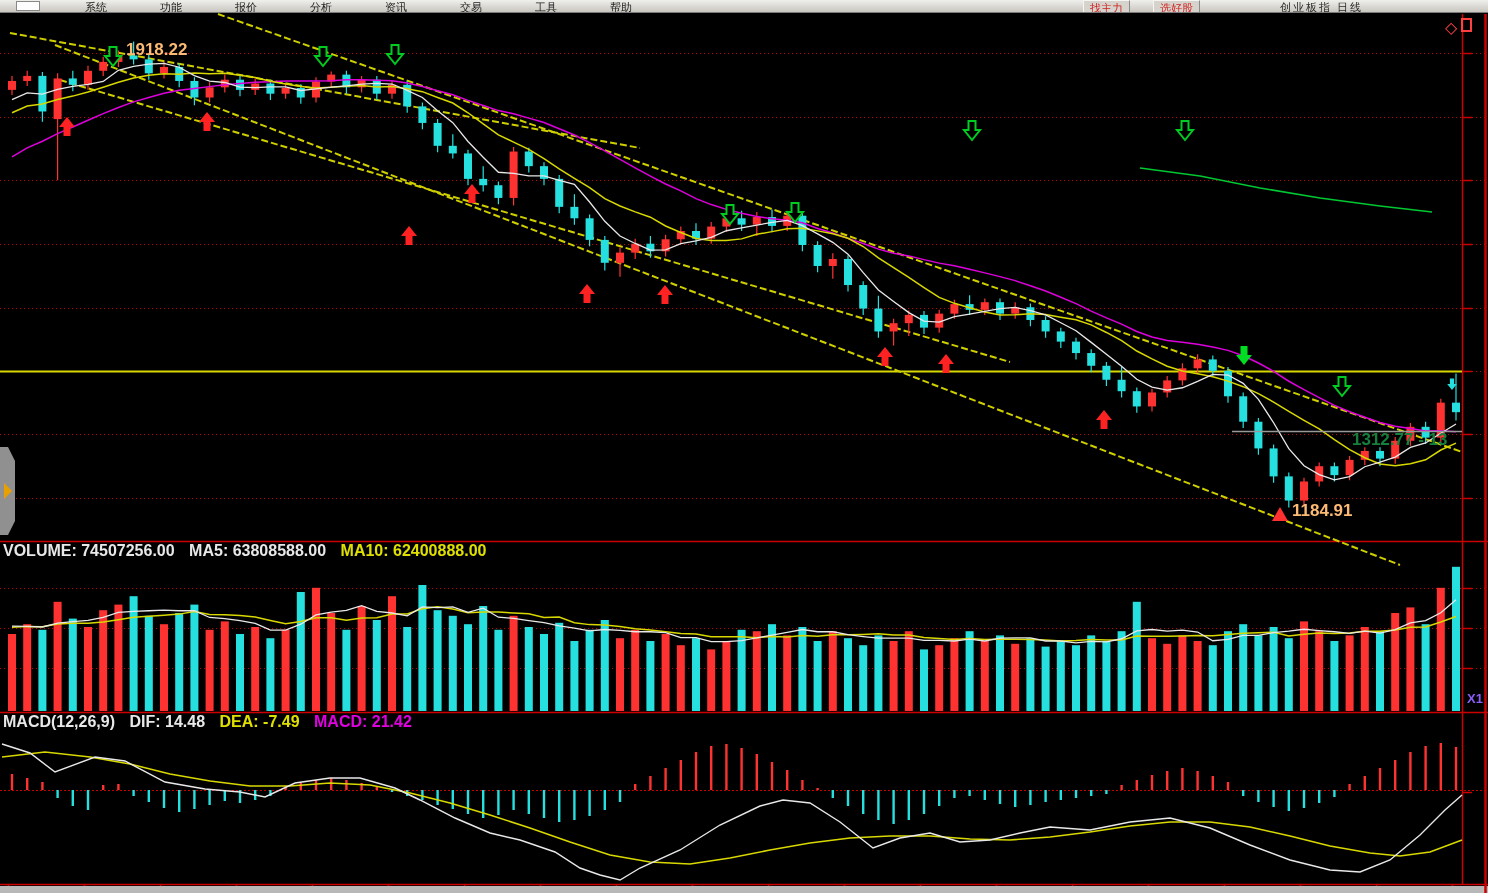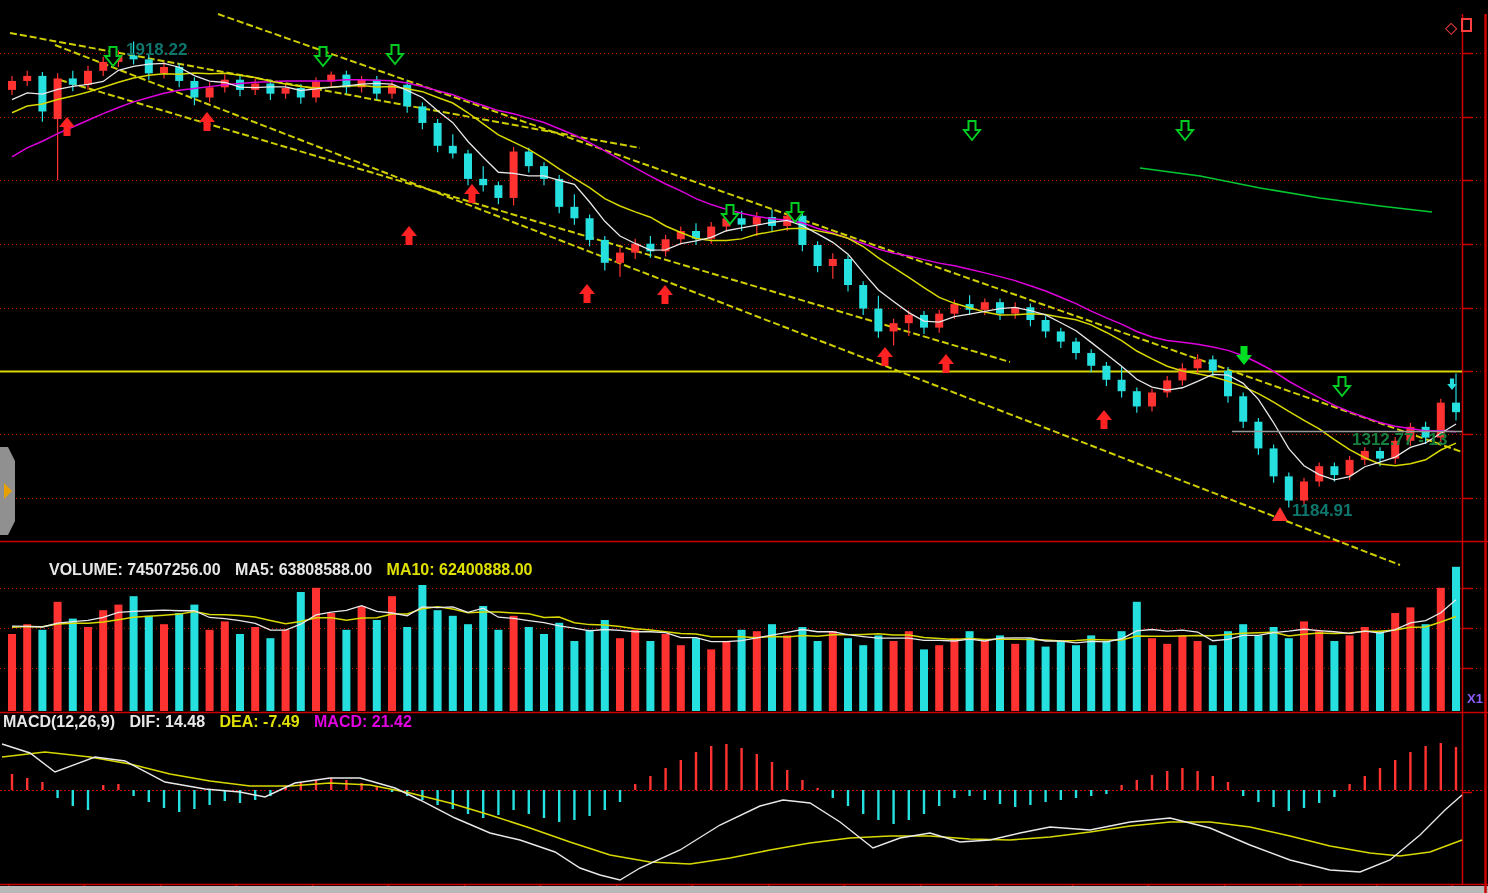--- a/index.html
+++ b/index.html
@@ -16,44 +16,59 @@
              color:#d02020; background:#d6d3cc; border:1px solid; border-color:#f5f5f2 #8a8a8a #8a8a8a #f5f5f2; }
   .mb-right{ position:absolute; top:1px; font-size:11px; color:#2a2a2a; line-height:13px; letter-spacing:2px; }
 
   
   #cvs { position:absolute; left:0; top:0; }
 
   
   .pane-header { position:absolute; left:3px; white-space:nowrap; font-size:16px; font-weight:bold; letter-spacing:0px; }
   .pane-header span { margin-right:10px; }
   #main-header { top:15px; }
-  #vol-header  { top:561px;margin-left:46px; }
+  #vol-header  { top:542px; }
   #macd-header { top:713px; }
   .t-white   { color:#e8e8e8; }
   .t-yellow  { color:#e0e000; }
   .t-magenta { color:#e000e0; }
   .t-green   { color:#00cc44; }
   .t-red-arrow { color:#ff2a2a; font-size:18px; font-weight:bold; }
 
   
-  .lbl { position:absolute; color:#0f766e; font-size:17px; font-weight:bold; white-space:nowrap; }
+  .lbl { position:absolute; color:#fdba74; font-size:17px; font-weight:bold; white-space:nowrap; }
   #lbl-high { left:126px; top:40px; }
   #lbl-low  { left:1292px; top:501px; }
   #lbl-last { left:1352px; top:430px; color:#15803d; }
   #lbl-x1   { left:1467px; top:691px; color:#8b5cf6; font-size:13px; }
 
   
   #pane-icons { position:absolute; left:1445px; top:18px; }
   #icon-diamond { color:#ff4040; font-size:16px; vertical-align:top; }
   #icon-window  { display:inline-block; width:11px; height:14px; border:2px solid #ff4040; margin-left:4px; }
 </style>
 </head>
 <body>
 <div id="screen">
 
+  <div id="menubar">
+    <span class="mb-icon"></span>
+
+  <span class="mb-item" style="left: 85px;">系统</span>
+      <span class="mb-item" style="left: 160px;">功能</span>
+      <span class="mb-item" style="left: 235px;">报价</span>
+      <span class="mb-item" style="left: 310px;">分析</span>
+      <span class="mb-item" style="left: 385px;">资讯</span>
+      <span class="mb-item" style="left: 460px;">交易</span>
+      <span class="mb-item" style="left: 535px;">工具</span>
+      <span class="mb-item" style="left: 610px;">帮助</span>
+      <span class="mb-btn" style="left: 1083px;">找主力</span>
+      <span class="mb-btn" style="left: 1153px;">选好股</span>
+      <span class="mb-right" style="left: 1280px;">创业板指 日线</span>
+    </div>
 
   <svg id="cvs" width="1488" height="893">
       <g>
         <line x1="0" y1="53.5" x2="1488" y2="53.5" stroke="#c80000" stroke-width="1" stroke-dasharray="1 3"></line>
         <line x1="0" y1="117.5" x2="1488" y2="117.5" stroke="#c80000" stroke-width="1" stroke-dasharray="1 3"></line>
         <line x1="0" y1="180.5" x2="1488" y2="180.5" stroke="#c80000" stroke-width="1" stroke-dasharray="1 3"></line>
         <line x1="0" y1="244.5" x2="1488" y2="244.5" stroke="#c80000" stroke-width="1" stroke-dasharray="1 3"></line>
         <line x1="0" y1="308.5" x2="1488" y2="308.5" stroke="#c80000" stroke-width="1" stroke-dasharray="1 3"></line>
         <line x1="0" y1="371.5" x2="1488" y2="371.5" stroke="#c80000" stroke-width="1" stroke-dasharray="1 3"></line>
         <line x1="0" y1="434.5" x2="1488" y2="434.5" stroke="#c80000" stroke-width="1" stroke-dasharray="1 3"></line>

